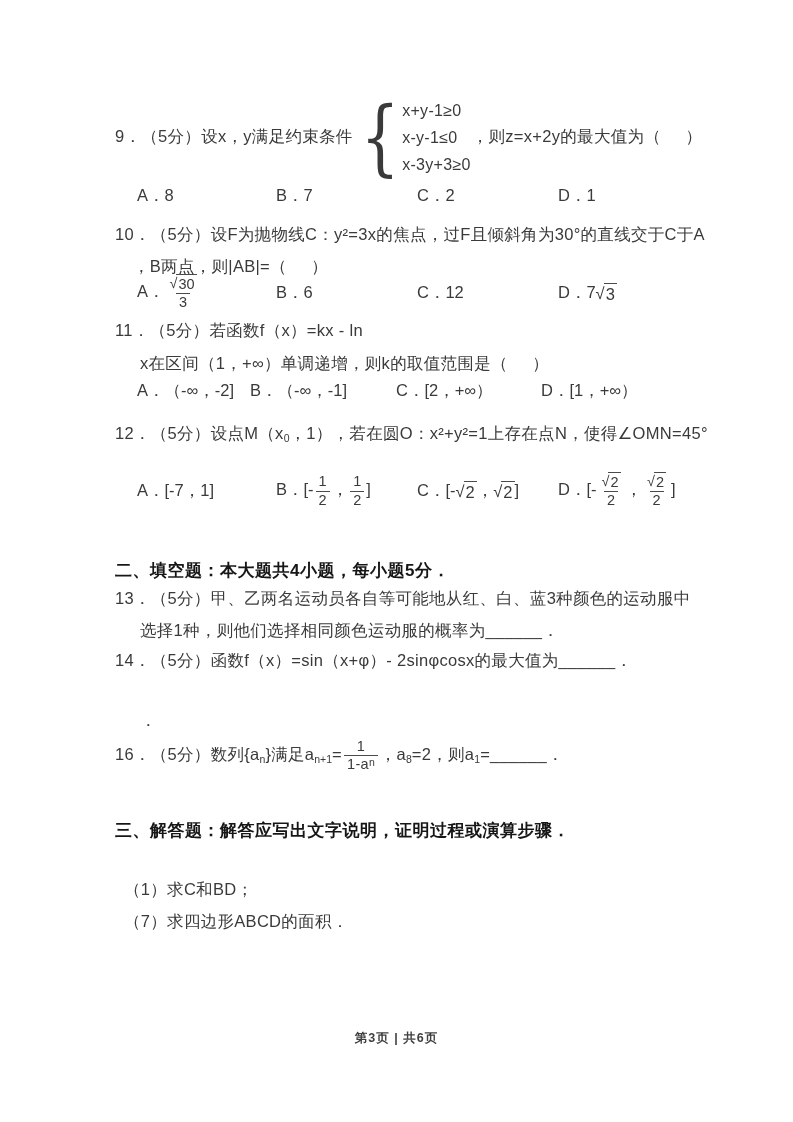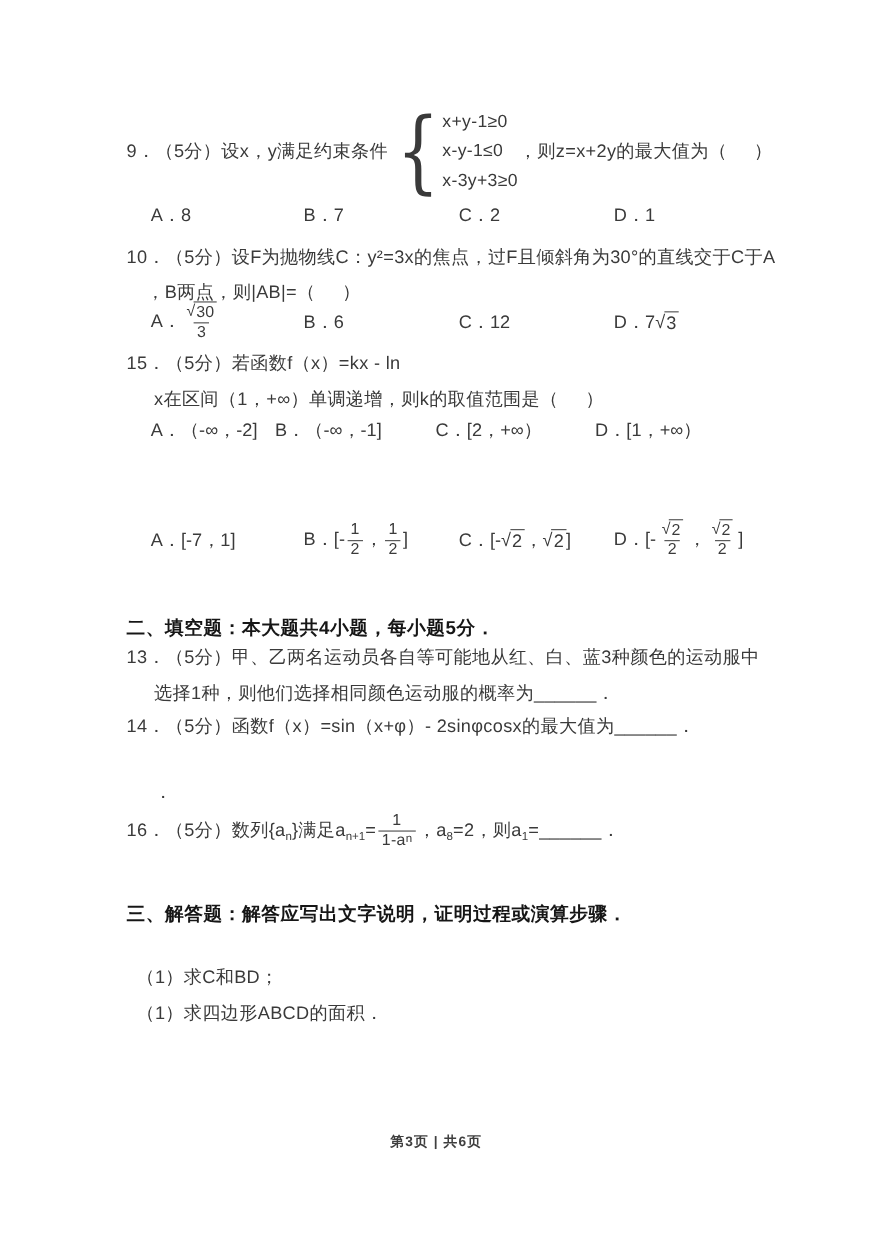--- a/index.html
+++ b/index.html
@@ -68,29 +68,32 @@
           <span class="den">3</span>
         </span></span>
     <span class="cell c2">B．6</span>
     <span class="cell c3">C．12</span>
     <span class="cell c4"><span>D．7</span><span class="sqrt">
           <span class="sign">√</span>
           <span class="rad">3</span>
         </span></span>
   </div>
 
-  <div class="line" style="top:315px;left:115px;">15．（5分）若函数f（x）=kx - ln</div>
+  <div class="line" style="top:315px;left:115px;">11．（5分）若函数f（x）=kx - ln</div>
   <div class="line" style="top:348px;left:140px;text-align:right;">x在区间（1，+∞）单调递增，则k的取值范围是（&nbsp;&nbsp;&nbsp;&nbsp;&nbsp;）</div>
   <div class="opts g11" style="top:376px;height:30px;">
     <span class="cell c1">A．（-∞，-2]</span>
     <span class="cell c2">B．（-∞，-1]</span>
     <span class="cell c3">C．[2，+∞）</span>
     <span class="cell c4">D．[1，+∞）</span>
   </div>
 
+  <div class="line" style="top:418px;left:115px;">
+    <span>12．（5分）设点M（x</span><sub>0</sub><span>，1），若在圆O：x²+y²=1上存在点N，使得∠OMN=45°</span>
+  </div>
   <div class="opts g4" style="top:468px;height:46px;">
     <span class="cell c1">A．[-7，1]</span>
     <span class="cell c2"><span>B．[-</span><span class="frac">
           <span class="num">1</span>
           <span class="den">2</span>
         </span><span>，</span><span class="frac">
           <span class="num">1</span>
           <span class="den">2</span>
         </span><span>]</span></span>
     <span class="cell c3"><span>C．[-</span><span class="sqrt">
@@ -134,17 +137,17 @@
         <span class="den">
           <span>1-a</span>
           <sub>n</sub>
         </span>
       </span><span>，a</span><sub>8</sub><span>=2，则a</span><sub>1</sub><span>=______．</span>
   </div>
 
   <div class="line sec-head" style="top:806px;left:115px;">三、解答题：解答应写出文字说明，证明过程或演算步骤．</div>
 
   <div class="line" style="top:874px;left:124px;">（1）求C和BD；</div>
-  <div class="line" style="top:906px;left:124px;">（1）求四边形ABCD的面积．</div>
+  <div class="line" style="top:906px;left:124px;">（7）求四边形ABCD的面积．</div>
 
   <div class="footer">第3页 | 共6页</div>
 
 </div>
 
 </body></html>

